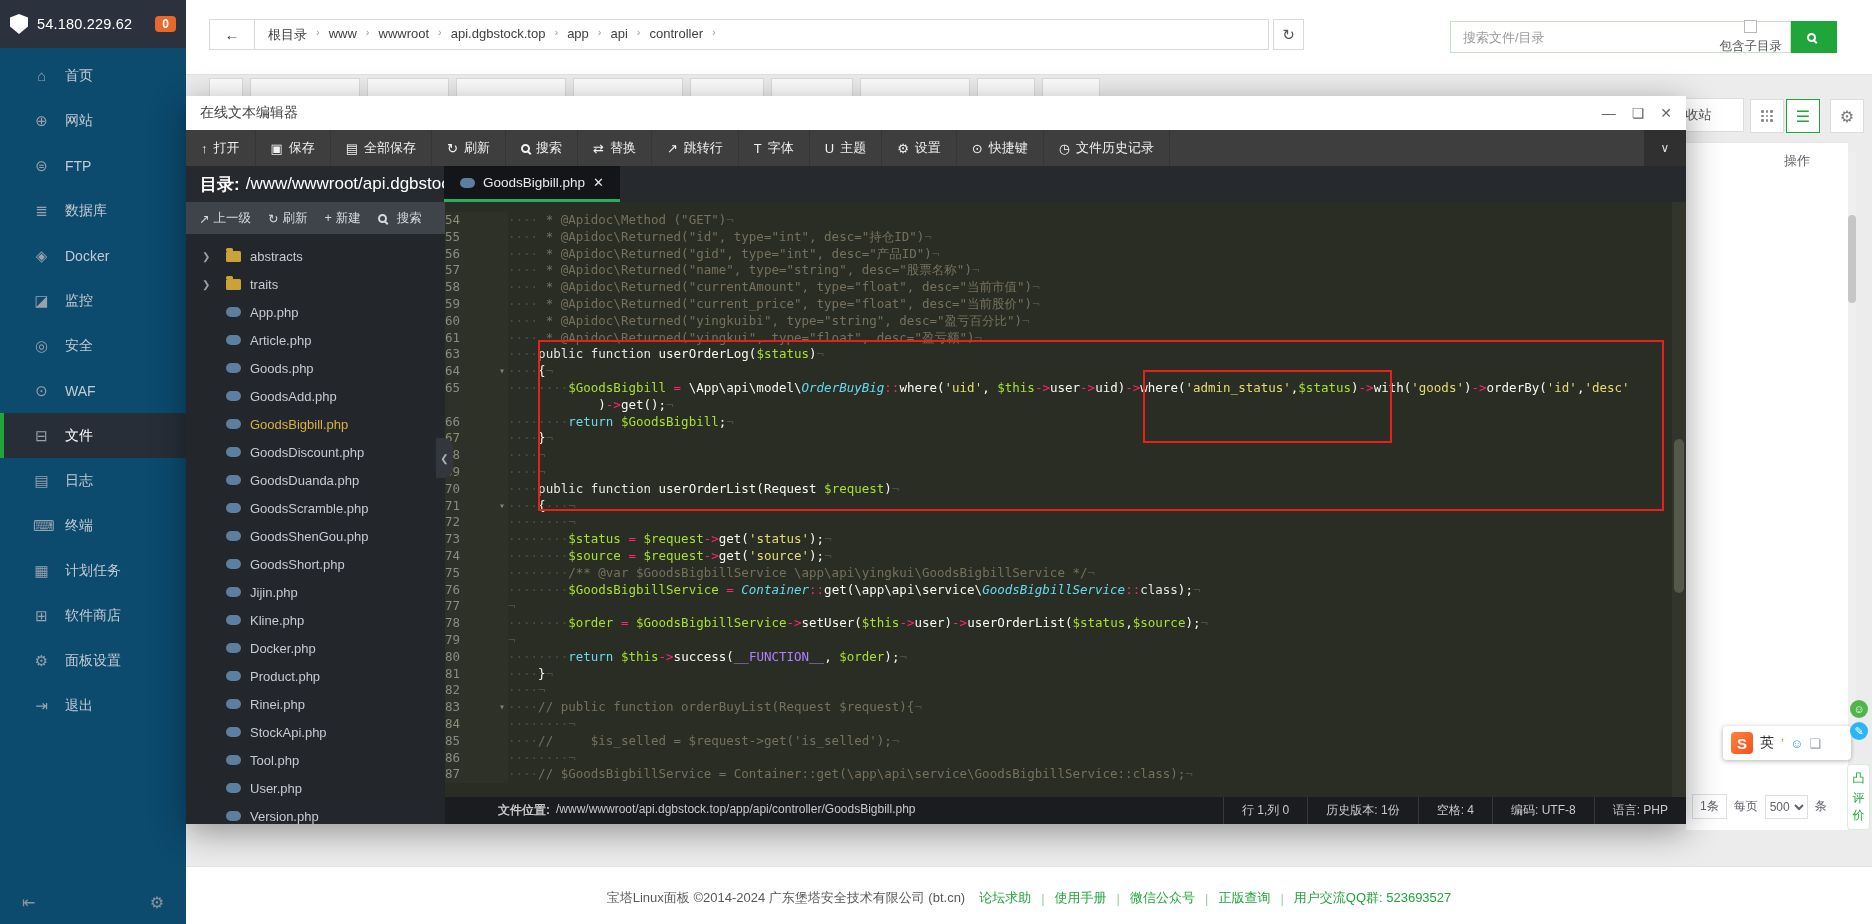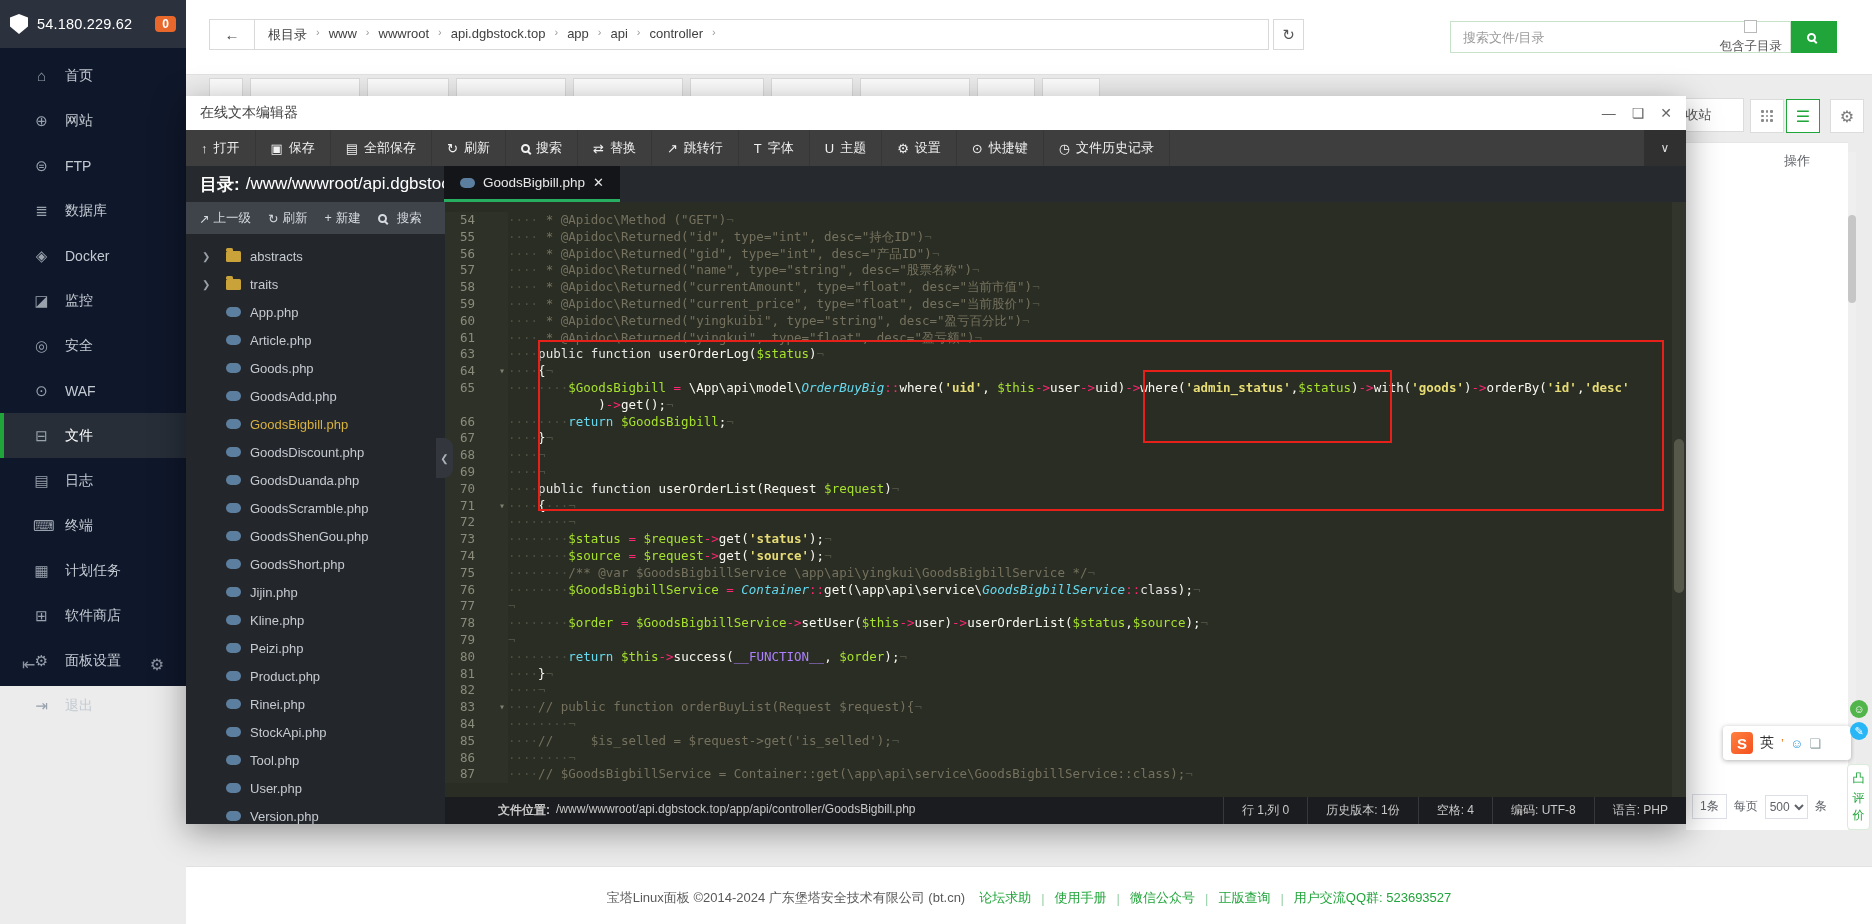--- a/index.html
+++ b/index.html
@@ -1,21 +1,21 @@
 <!DOCTYPE html>
 <html><head>
 <meta charset="utf-8">
 <style>
   html,body{margin:0;padding:0;background:#555;}
   *{box-sizing:border-box;}
   #stage{position:relative;width:1872px;height:924px;overflow:hidden;background:#ececec;
          font-family:"Liberation Sans","DejaVu Sans",sans-serif;-webkit-font-smoothing:antialiased;}
 
   
-  .sidebar{position:absolute;left:0;top:0;width:186px;height:686px;background:#0f172a;color:#c3cad2;}
+  .sidebar{position:absolute;left:0;top:0;width:186px;height:924px;background:#0c4a6e;color:#c3cad2;}
   .sb-header{height:48px;background:#2b323d;display:flex;align-items:center;padding:0 10px;color:#fff;}
   .sb-logo{width:18px;height:20px;background:#fff;clip-path:polygon(50% 0,100% 18%,100% 62%,50% 100%,0 62%,0 18%);margin-right:9px;flex:none;}
   .sb-ip{font-size:14.5px;letter-spacing:.2px;flex:1;white-space:nowrap;}
   .sb-badge{background:#e8682c;color:#fff;font-size:12px;border-radius:4px;padding:1px 7px;font-weight:bold;}
   .sb-menu{position:absolute;top:53px;left:0;right:0;}
   .sb-item{height:45px;display:flex;align-items:center;padding-left:33px;font-size:14px;cursor:pointer;position:relative;}
   .sb-item .ic{width:17px;margin-right:15px;color:#98a1ac;font-size:15px;text-align:center;}
   .sb-item.active{background:#272e38;color:#fff;}
   .sb-item.active::before{content:"";position:absolute;left:0;top:0;bottom:0;width:4px;background:#20a53a;}
   .sb-foot{position:absolute;bottom:12px;left:0;right:0;display:flex;justify-content:space-between;padding:0 22px;color:#8b93a0;font-size:16px;}
@@ -73,25 +73,25 @@
   .tree-list{position:absolute;top:40px;left:0;right:0;bottom:0;}
   .tree-item{height:28px;display:flex;align-items:center;padding-left:40px;font-size:13px;color:#c6cbd1;cursor:pointer;position:relative;white-space:nowrap;}
   .tree-item .chev{position:absolute;left:16px;color:#9aa0a8;font-size:10px;}
   .tree-item .lbl{margin-left:9px;}
   .tree-item.sel .lbl{color:#d8b23f;}
   .folder-ic{width:15px;height:11px;background:#caa23a;border-radius:1.5px;position:relative;flex:none;}
   .folder-ic::before{content:"";position:absolute;left:0;top:-3px;width:7px;height:3px;background:#caa23a;border-radius:1.5px 1.5px 0 0;}
   
   .code-wrap{position:absolute;left:259px;top:106px;width:1241px;height:595px;background:#2a2d23;overflow:hidden;padding-top:10px;font-family:"DejaVu Sans Mono",monospace;font-size:12.5px;line-height:16.8px;}
   .code-row{display:flex;height:16.8px;}
-  .gut{flex:none;width:63px;background:#2e3127;color:#8a8c7c;text-align:center;padding-right:18px;position:relative;user-select:none;}
+  .gut{flex:none;width:63px;background:#2e3127;color:#8a8c7c;text-align:left;padding-right:18px;position:relative;user-select:none;}
   .gut .fold{position:absolute;right:3px;top:0;color:#7f8172;font-size:10px;}
   .ctext{white-space:pre;flex:1;}
   .tk-ws{color:#4c4f41;}.tk-cm{color:#75715e;}.tk-kw{color:#e5e5e5;}.tk-kb{color:#66d9ef;}
-  .tk-var{color:#a6e22e;}.tk-str{color:#e6db74;font-weight:bold;}.tk-cls{color:#66d9ef;font-style:italic;}
+  .tk-var{color:#a6e22e;}.tk-str{color:#e6db74;}.tk-cls{color:#66d9ef;font-style:italic;}
   .tk-op{color:#f92672;}.tk-pl{color:#f8f8f2;}.tk-cn{color:#ae81ff;}.tk-eol{color:#4c4f41;}
   .ed-scroll{position:absolute;right:0;top:106px;width:14px;height:595px;background:#32352b;}
   .ed-thumb{position:absolute;left:2px;top:237px;width:10px;height:154px;background:#565949;border-radius:5px;}
   .collapse-pill{position:absolute;left:250px;top:342px;width:17px;height:40px;background:#33373d;border-radius:0 9px 9px 0;display:flex;align-items:center;justify-content:center;color:#aab1b9;font-size:10px;cursor:pointer;z-index:4;}
   
   .m-status{position:absolute;left:259px;top:701px;width:1241px;height:27px;background:#1b1c1f;display:flex;align-items:center;font-size:12px;color:#c9c9c9;}
   .st-loc{padding-left:53px;display:flex;gap:6px;white-space:nowrap;}
   .st-items{margin-left:auto;display:flex;height:100%;}
   .st-item{display:flex;align-items:center;padding:0 18px;border-left:1px solid #38383c;white-space:nowrap;}
   
@@ -419,21 +419,21 @@
           <div class="tree-item">
             <span class="php-ic"></span>
             <span class="lbl">Jijin.php</span>
           </div>
           <div class="tree-item">
             <span class="php-ic"></span>
             <span class="lbl">Kline.php</span>
           </div>
           <div class="tree-item">
             <span class="php-ic"></span>
-            <span class="lbl">Peizi.php</span>
+            <span class="lbl">Docker.php</span>
           </div>
           <div class="tree-item">
             <span class="php-ic"></span>
             <span class="lbl">Product.php</span>
           </div>
           <div class="tree-item">
             <span class="php-ic"></span>
             <span class="lbl">Rinei.php</span>
           </div>
           <div class="tree-item">

